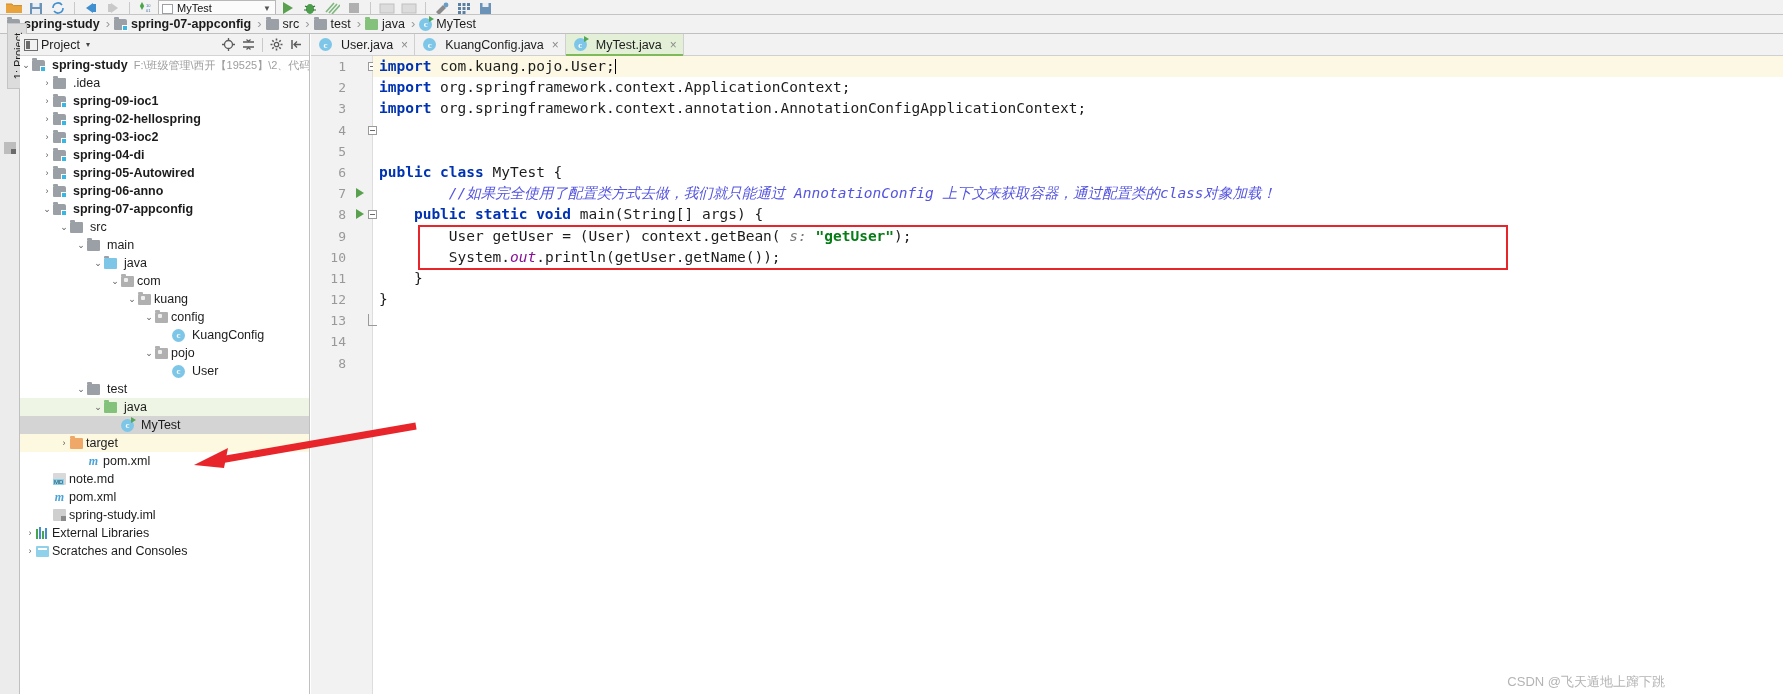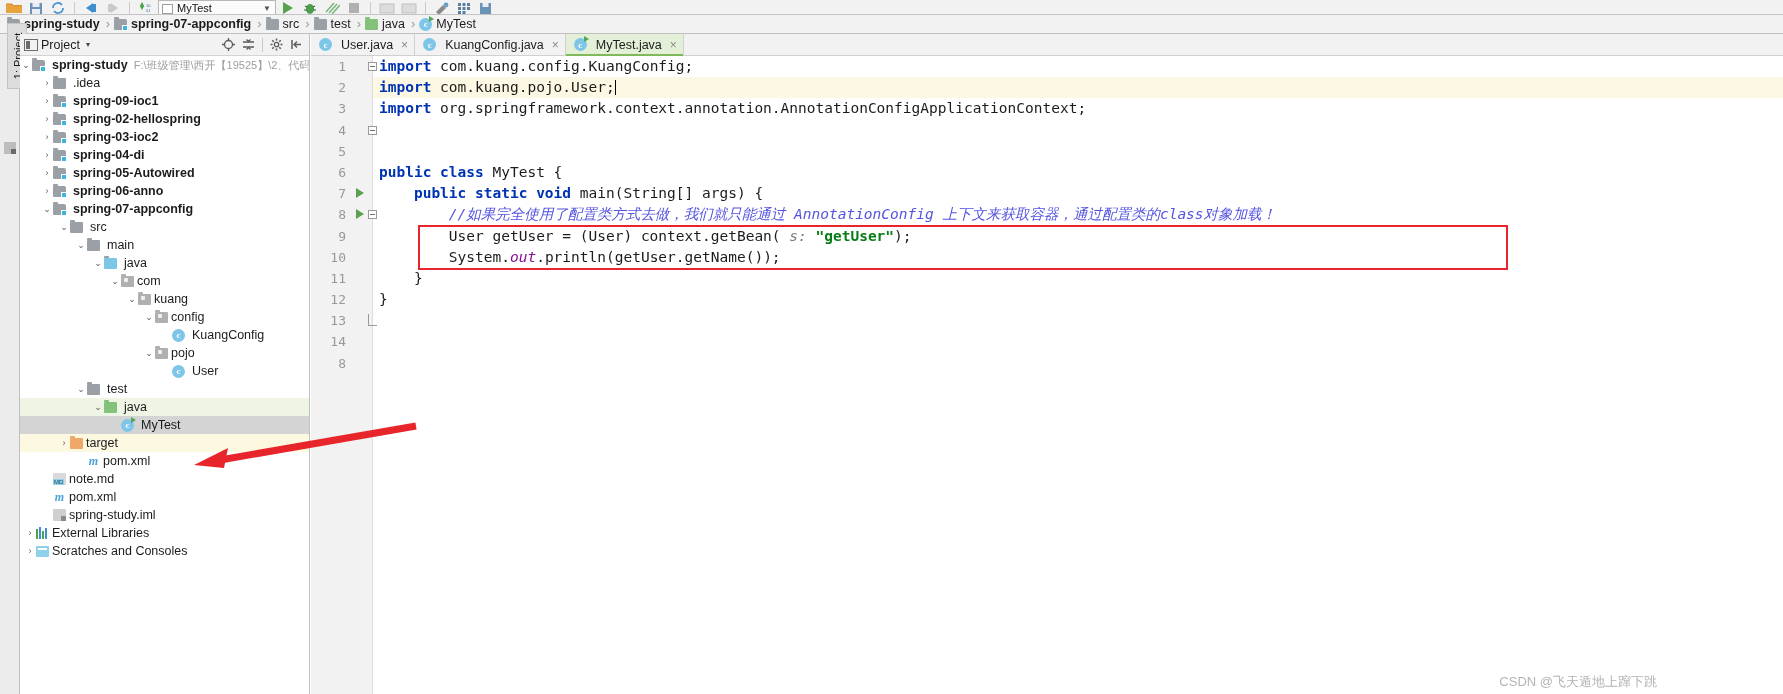--- a/index.html
+++ b/index.html
@@ -146,21 +146,21 @@
   .str { color:#067d17; font-weight:bold; }
   .fld { color:#871094; font-style:italic; }
   .param { color:#7a7a7a; font-style:italic; }
   .cmt { color:#5454e0; font-style:italic; font-family:"DejaVu Sans Mono", monospace; }
   .caret { display:inline-block; width:1px; height:15px; background:#000; vertical-align:-3px; }
 
   
   .redbox { position:absolute; border:2px solid #e8252a; pointer-events:none; }
   .redarrow { position:absolute; pointer-events:none; }
 
-  .watermark { position:absolute; right:8px; bottom:3px; font-size:13px; color:#b4b4b4; }
+  .watermark { position:absolute; right:0; bottom:3px; font-size:13px; color:#b4b4b4; }
 </style>
 </head>
 <body>
 
 <div id="app">
 
   <div class="toolbar">
     <div class="tb-ico">
       <svg width="16" height="12" viewBox="0 0 16 12">
           <path d="M0 2h6l1.4 1.6H16V11H0z" fill="#e8a33d"></path>
@@ -613,28 +613,28 @@
             <span class="gfoldend"></span>
           </div>
           <div class="gline">
             <span class="gnum">14</span>
           </div>
           <div class="gline">
             <span class="gnum">8</span>
           </div>
         </div>
       <div class="codelines">
-        <div class="cline"><span class="kw">import</span><span class="pl"> com.kuang.config.KuangConfig;</span></div>
         <div class="cline hl"><span class="kw">import</span><span class="pl"> com.kuang.pojo.User;</span><span class="caret"></span></div>
+        <div class="cline"><span class="kw">import</span><span class="pl"> org.springframework.context.ApplicationContext;</span></div>
         <div class="cline"><span class="kw">import</span><span class="pl"> org.springframework.context.annotation.AnnotationConfigApplicationContext;</span></div>
         <div class="cline">&nbsp;</div>
         <div class="cline">&nbsp;</div>
         <div class="cline"><span class="kw">public class</span><span class="pl"> MyTest {</span></div>
+        <div class="cline"><span class="cmt">        //如果完全使用了配置类方式去做，我们就只能通过 AnnotationConfig 上下文来获取容器，通过配置类的class对象加载！</span></div>
         <div class="cline"><span class="kw">    public static void</span><span class="pl"> main(String[] args) {</span></div>
-        <div class="cline"><span class="cmt">        //如果完全使用了配置类方式去做，我们就只能通过 AnnotationConfig 上下文来获取容器，通过配置类的class对象加载！</span></div>
         <div class="cline"><span class="pl">        User getUser = (User) context.getBean( </span><span class="param">s:</span><span class="str"> "getUser"</span><span class="pl">);</span></div>
         <div class="cline"><span class="pl">        System.</span><span class="fld">out</span><span class="pl">.println(getUser.getName());</span></div>
         <div class="cline"><span class="pl">    }</span></div>
         <div class="cline"><span class="pl">}</span></div>
         <div class="cline">&nbsp;</div>
       </div>
     </div>
   </div>
 
   <div class="redbox" style="left:418px; top:225px; width:1090px; height:45px;"></div>

